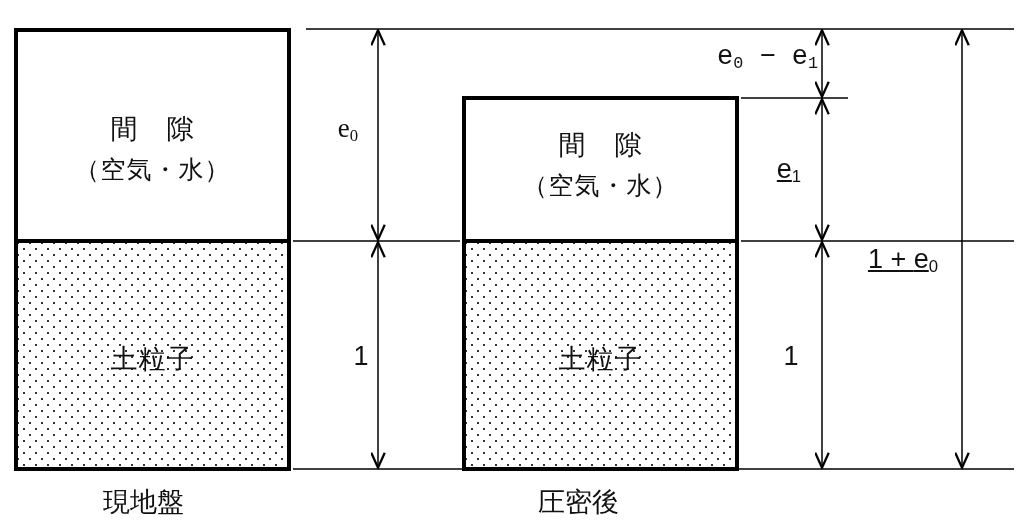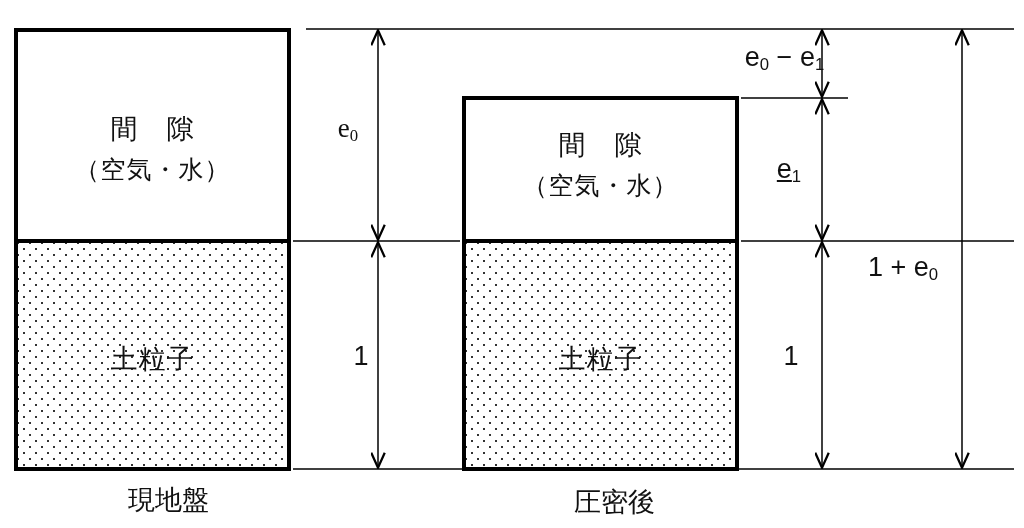--- a/index.html
+++ b/index.html
@@ -93,28 +93,28 @@
   </svg>
 
   <div class="lbl boxtext" style="left:14px; top:114px; width:277px;">間　隙</div>
   <div class="lbl boxtext" style="left:14px; top:155px; width:277px; font-size:25px;">（空気・水）</div>
   <div class="lbl boxtext" style="left:14px; top:344px; width:277px;">土粒子</div>
 
   <div class="lbl boxtext" style="left:462px; top:130px; width:277px;">間　隙</div>
   <div class="lbl boxtext" style="left:462px; top:171px; width:277px; font-size:25px;">（空気・水）</div>
   <div class="lbl boxtext" style="left:462px; top:344px; width:277px;">土粒子</div>
 
-  <div class="lbl" style="left:30px; top:487px; width:277px;font-family:Liberation Mono, monospace;">現地盤</div>
-  <div class="lbl" style="left:476px; top:487px; width:277px;">圧密後</div>
+  <div class="lbl" style="left:5px; top:487px; width:277px;">現地盤</div>
+  <div class="lbl" style="left:440px; top:487px; width:277px;">圧密後</div>
 
   <div class="lbl" style="left:322px; top:113px; width:52px;font-family:Liberation Serif, serif;"><span>e</span><sub>0</sub></div>
 
   <div class="lbl" style="left:346px; top:341px; width:30px;">1</div>
 
-  <div class="lbl" style="left:717px; top:42px; width:135px;"><span>e</span><sub>0</sub><span> − </span><span>e</span><sub>1</sub></div>
+  <div class="lbl" style="left:700px; top:42px; width:135px;font-family:Liberation Mono, monospace;"><span>e</span><sub>0</sub><span> − </span><span>e</span><sub>1</sub></div>
 
   <div class="lbl" style="left:765px; top:154px; width:48px;text-decoration:underline;"><span>e</span><sub>1</sub></div>
 
   <div class="lbl" style="left:776px; top:341px; width:30px;">1</div>
 
-  <div class="lbl" style="left:848px; top:252px; width:110px;"><span>1 + </span><span>e</span><sub>0</sub></div>
+  <div class="lbl" style="left:848px; top:244px; width:110px;text-decoration:underline;"><span>1 + </span><span>e</span><sub>0</sub></div>
 
 </div>
 
 </body></html>

